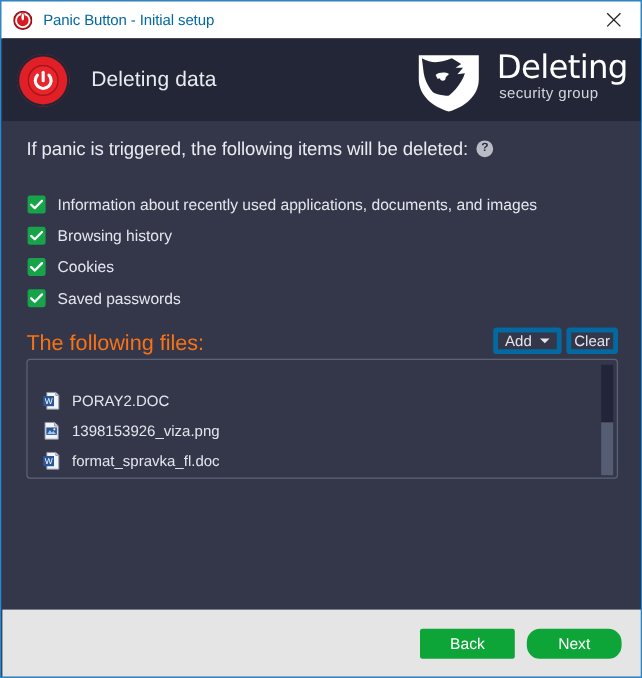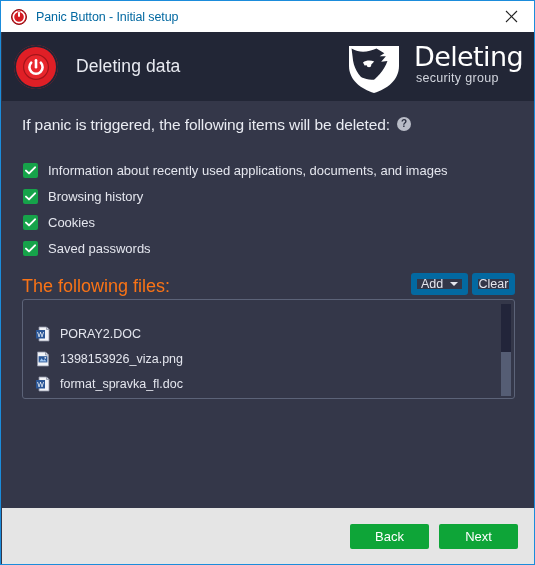--- a/index.html
+++ b/index.html
@@ -193,21 +193,21 @@
     top: 3px;
     font-size: 18px;
     color: #f97316;
     white-space: nowrap;
   }
   .btn-outline {
     position: absolute;
     top: 0;
     height: 22px;
     box-sizing: border-box;
-    border: 6px solid #0369a1;
+    border: 4px solid #0369a1;
     border-radius: 3px;
     background: #343749;
     color: #e4e6ee;
     font-size: 12.5px;
     font-family: "Liberation Sans", sans-serif;
     display: flex;
     align-items: center;
     justify-content: center;
     cursor: pointer;
   }
@@ -288,21 +288,21 @@
     border: none;
     border-radius: 2px;
     background: #0ea538;
     color: #ffffff;
     font-size: 13px;
     font-family: "Liberation Sans", sans-serif;
     cursor: pointer;
     padding: 0;
   }
   .btn-back { right: 106px; }
-  .btn-next { right: 17px; }
+  .btn-next { right: 17px; border-radius: 11px; }
 </style>
 </head>
 <body>
 
 <div class="window">
 
   <div class="titlebar">
     <div class="titlebar-icon">
       <svg width="16" height="16" viewBox="0 0 16 16">
         <circle cx="8" cy="8" r="7.5" fill="#d61b22"></circle>

